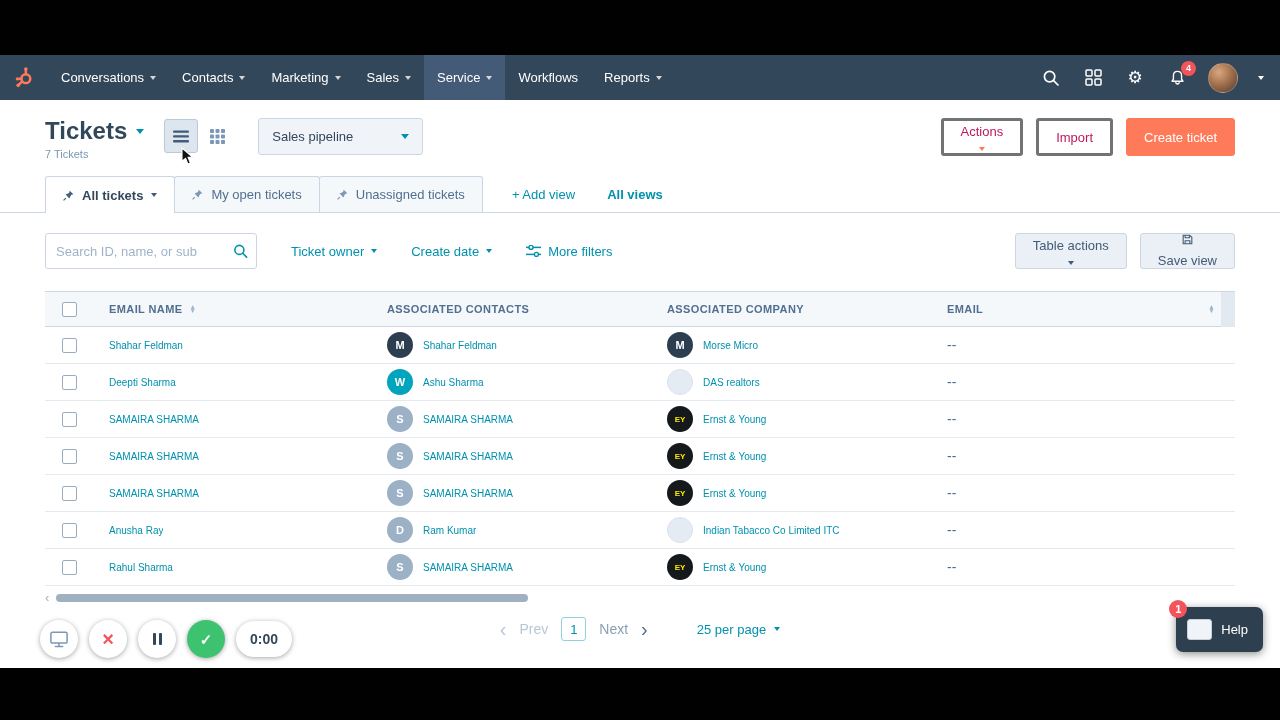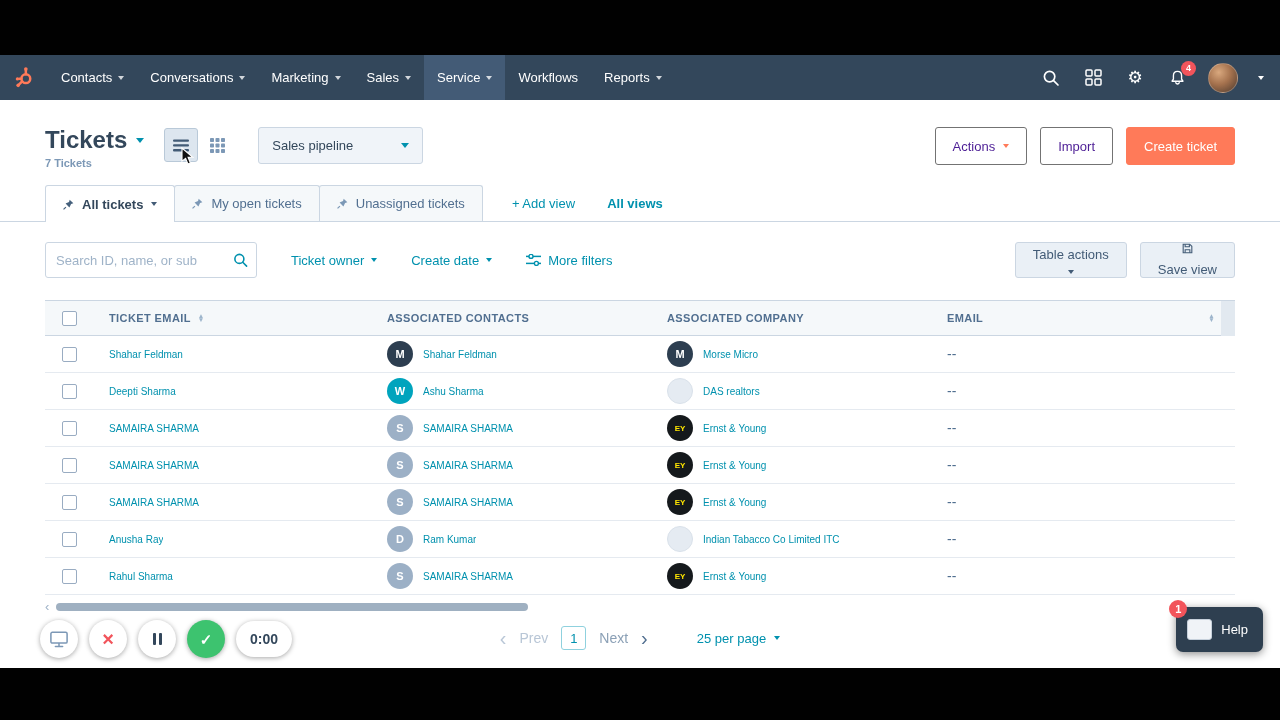--- a/index.html
+++ b/index.html
@@ -24,32 +24,32 @@
   .badge { position:absolute; top:-6px; right:-8px; background:#f2545b; color:#fff; font-size:9px; font-weight:700; min-width:15px; height:15px; border-radius:8px; display:flex; align-items:center; justify-content:center; padding:0 3px; }
   .avatar-nav { width:30px; height:30px; border-radius:50%; background:radial-gradient(circle at 35% 30%, #d9a87e 0%, #a5724e 45%, #4a382d 100%); border:1px solid rgba(255,255,255,.25); cursor:pointer; }
   .caret { display:inline-block; width:0; height:0; border-left:4px solid transparent; border-right:4px solid transparent; border-top:5px solid currentColor; }
   .caret.small { border-left-width:3.5px; border-right-width:3.5px; border-top-width:4px; }
   .teal { color:#0091ae; }
   .orange { color:#ff7a59; }
   .dark { color:#425b76; }
   .white { color:#fff; }
 
   
-  .main { position:absolute; top:105px; left:0; width:100%; height:568px; background:#fff; z-index:4; }
+  .main { position:absolute; top:96px; left:0; width:100%; height:568px; background:#fff; z-index:4; }
   .page-header { display:flex; align-items:flex-start; padding:22px 45px 0 45px; }
   .title-row { display:flex; align-items:center; gap:9px; }
   h1.title { font-size:24px; font-weight:600; color:#33475b; line-height:1.1; }
-  .subtitle { font-size:11px; color:#7c98b6; margin-top:4px;font-weight:bold; }
+  .subtitle { font-size:11px; color:#7c98b6; margin-top:4px; }
   .view-toggle { display:flex; gap:2px; margin-left:20px; margin-top:1px; }
   .toggle-btn { width:34px; height:34px; border:1px solid transparent; background:transparent; border-radius:3px; display:flex; align-items:center; justify-content:center; cursor:pointer; }
   .toggle-btn.selected { background:#dde6ef; border-color:#b9c9d8; }
   .pipeline-select { margin-left:24px; width:165px; height:37px; background:#f0f4f9; border:1px solid #cbd6e2; border-radius:3px; display:flex; align-items:center; justify-content:space-between; padding:0 13px; font-size:13px; color:#33475b; cursor:pointer; }
   .header-actions { margin-left:auto; display:flex; gap:13px; }
   .btn { height:38px; border-radius:3px; font-size:13px; font-weight:500; display:flex; align-items:center; justify-content:center; padding:0 17px; cursor:pointer; font-family:inherit; gap:8px; white-space:nowrap; }
-  .btn.outline { background:#fff; border:1px solid #737373; color:#4c1d95; }
+  .btn.outline { background:#fff; border:3px solid #737373; color:#be185d;flex-direction:column; }
   .btn.solid { background:#ff7a59; border:1px solid #ff7a59; color:#fff; }
   .btn.gray { background:#eaf0f6; border:1px solid #cbd6e2; color:#425b76; height:36px;flex-direction:column; }
 
   
   .tabs-row { display:flex; align-items:flex-end; padding:0 45px; margin-top:16px; border-bottom:1px solid #cbd6e2; }
   .tabs { display:flex; }
   .tab { display:flex; align-items:center; gap:8px; height:36px; padding:0 17px; background:#f5f8fa; border:1px solid #cbd6e2; border-bottom:none; border-radius:3px 3px 0 0; font-size:13px; color:#516f90; cursor:pointer; margin-right:-1px; position:relative; white-space:nowrap; }
   .tab.active { background:#fff; color:#33475b; font-weight:600; margin-bottom:-1px; height:37px; z-index:2; }
   .tab .pin { color:#7c98b6; }
   .tab.active .pin { color:#45607c; }
@@ -130,25 +130,25 @@
           <line x1="9.6" y1="16" x2="6.4" y2="19.2"></line>
           <line x1="8.8" y1="13.2" x2="6.4" y2="13.4"></line>
         </g>
         <circle cx="13.4" cy="3.2" r="1.9" fill="#ff7a59"></circle>
         <circle cx="5.4" cy="20.2" r="1.9" fill="#ff7a59"></circle>
         <circle cx="4.6" cy="13.5" r="1.7" fill="#ff7a59"></circle>
       </svg>
     </div>
     <div class="nav-menu">
         <div class="nav-item">
+    <span>Conversations</span>
+    <span class="nav-caret"></span>
+  </div>
+        <div class="nav-item">
     <span>Contacts</span>
-    <span class="nav-caret"></span>
-  </div>
-        <div class="nav-item">
-    <span>Conversations</span>
     <span class="nav-caret"></span>
   </div>
         <div class="nav-item">
     <span>Marketing</span>
     <span class="nav-caret"></span>
   </div>
         <div class="nav-item">
     <span>Sales</span>
     <span class="nav-caret"></span>
   </div>
@@ -321,21 +321,21 @@
         </button>
       </div>
     </div>
 
     <div class="table-wrap">
       <div class="t-head t-grid">
         <div class="th cb-cell">
             <span class="checkbox"></span>
           </div>
         <div class="th">
-          <span>TICKET EMAIL</span>
+          <span>EMAIL NAME</span>
           <span class="sort">
               <span>▲</span>
               <span>▼</span>
             </span>
         </div>
         <div class="th">
           <span>ASSOCIATED CONTACTS</span>
         </div>
         <div class="th">
           <span>ASSOCIATED COMPANY</span>

